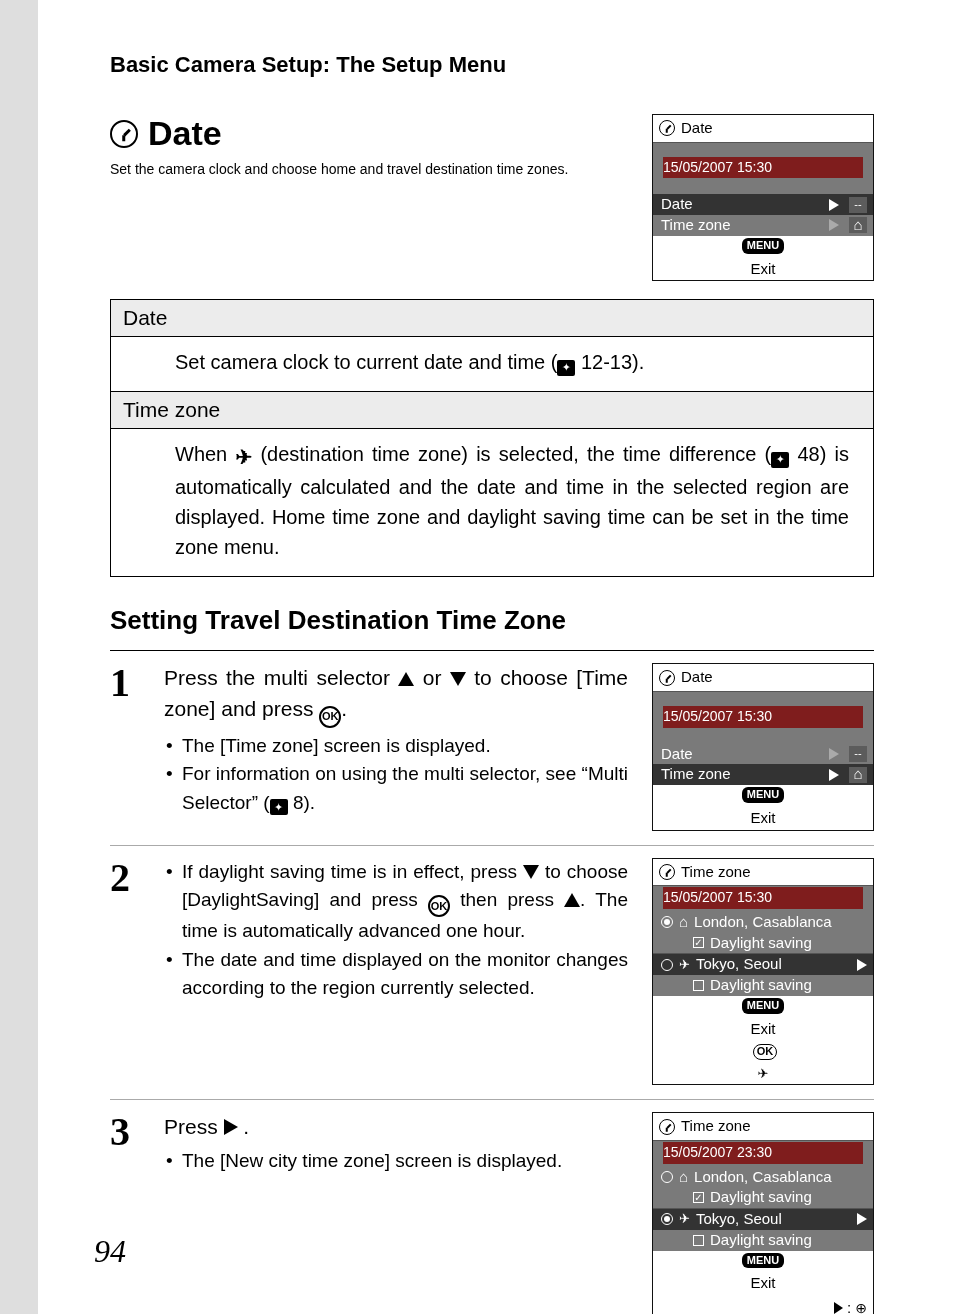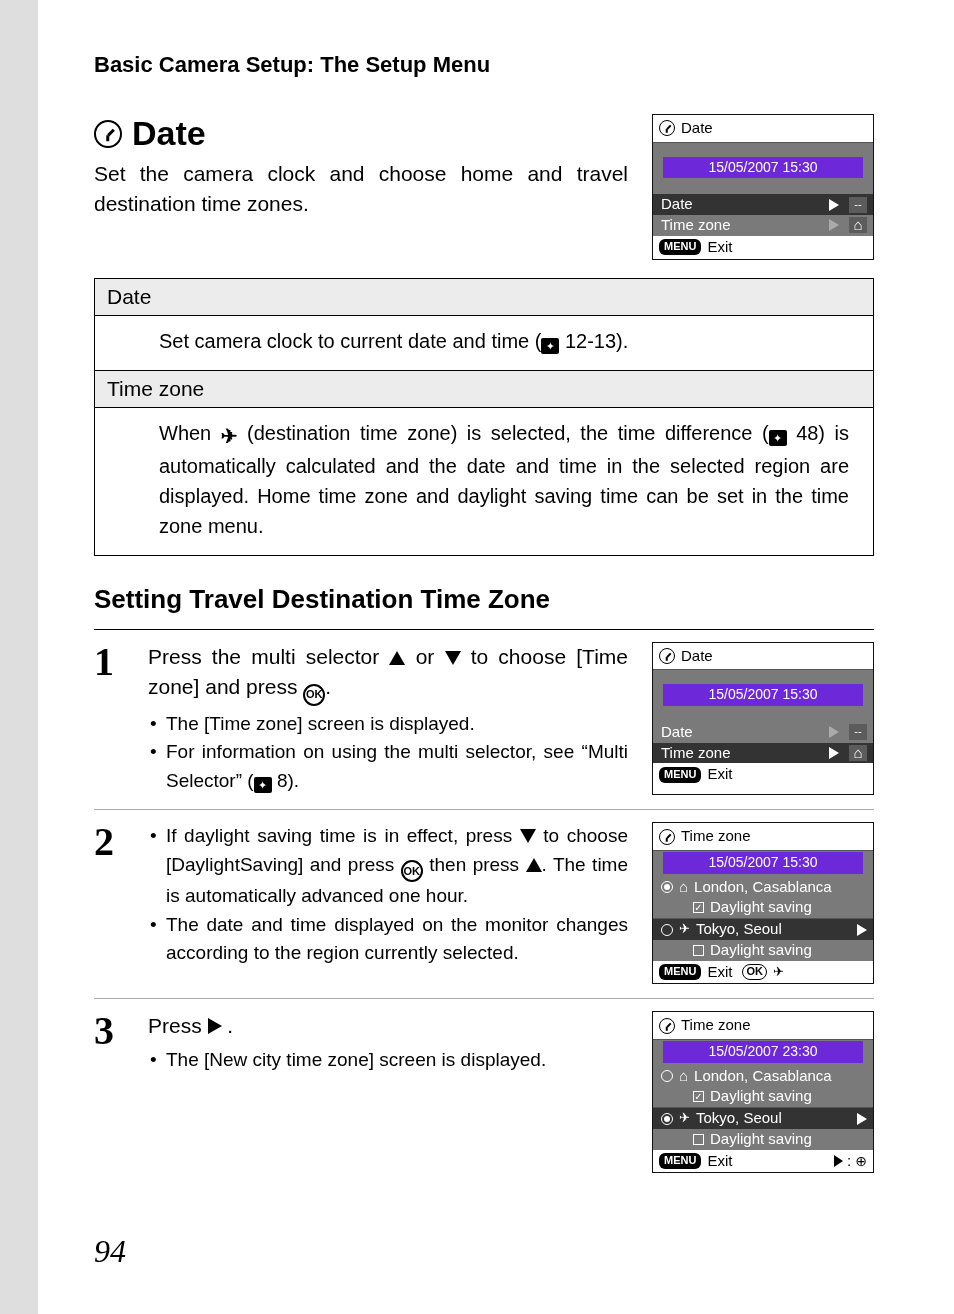--- a/index.html
+++ b/index.html
@@ -7,21 +7,21 @@
   body {
     background: #dedede;
     font-family: "Helvetica Neue", Arial, sans-serif;
     color: #000;
     position: relative;
   }
   .page {
     position: absolute;
     left: 38px; right: 0; top: 0; bottom: 0;
     background: #fff;
-    padding: 52px 80px 40px 56px;
+    padding: 52px 80px 40px 72px;
   }
   .side-label {
     position: absolute;
     left: 38px;
     top: 720px;
     width: 26px;
     font-size: 18px;
     writing-mode: vertical-rl;
     text-orientation: mixed;
     font-family: Georgia, serif;
@@ -62,40 +62,40 @@
   }
   .clock-icon::before, .clock-icon::after {
     content: ""; position: absolute; background: #000; left: 50%; top: 50%;
     transform-origin: left center;
   }
   .clock-icon::before { width: 8px; height: 2.5px; transform: rotate(-45deg); }
   .clock-icon::after { width: 6px; height: 2.5px; transform: rotate(90deg); }
   .clock-icon.sm { width: 16px; height: 16px; border-width: 1.5px; }
   .clock-icon.sm::before { width: 5px; height: 1.5px; }
   .clock-icon.sm::after { width: 4px; height: 1.5px; }
-  .intro { font-size: 21px; line-height: 1.45; text-align: justify; }
+  .intro { font-size: 14px; line-height: 1.45; text-align: justify; }
 
   
   .lcd {
     width: 222px;
     border: 1px solid #111;
     font-size: 15px;
     line-height: 1.25;
     background: #fff;
     color: #000;
     flex-shrink: 0;
   }
   .lcd .titlebar {
     display: flex; align-items: center; gap: 6px;
     padding: 4px 6px;
   }
   .lcd .body { background: #7a7a7a; color: #fff; padding: 6px 0 0 0; border-top: 1px solid #555; }
   .lcd .body.no-top { padding-top: 0; }
   .lcd .datetime {
-    background: #6d28d9; color: #fff; text-align: center;
+    background: #7f1d1d; color: #fff; 
     margin: 8px 10px 16px 10px; padding: 2px 0; font-size: 14px;
   }
   .lcd .datetime.tight { margin: 1px 10px 3px 10px; }
   .lcd .row-item {
     display: flex; align-items: center; gap: 6px;
     padding: 1px 6px 1px 8px; position: relative;
   }
   .lcd .row-item .arrow-end {
     margin-left: auto;
     width: 0; height: 0;
@@ -105,21 +105,21 @@
   }
   .lcd .row-item.sel .arrow-end { border-left-color: #fff; }
   .lcd .row-item .end-box {
     margin-left: 4px; display: flex; align-items: center; justify-content: center;
     width: 18px; height: 16px; background: #5c5c5c; color: #fff; font-size: 11px;
   }
   .lcd .row-item.sel { background: #333; }
   .lcd .row-item.divider { border-top: 1px solid #555; }
   .lcd .footer {
     display: flex; align-items: center; gap: 6px;
-    padding: 2px 6px 2px 6px; background: #fff; color: #000;
+    padding: 2px 6px 2px 6px; background: #fff; color: #000; flex-direction: column;
   }
   .menu-pill {
     background: #000; color: #fff; border-radius: 6px;
     font-size: 11px; padding: 1px 5px; font-weight: 700;
   }
   .ok-pill {
     border: 1.5px solid #000; border-radius: 8px; font-size: 11px; padding: 0 3px; font-weight: 700;
     display: inline-flex; align-items: center; background:#fff; color:#000;
   }
   .radio-dot {

